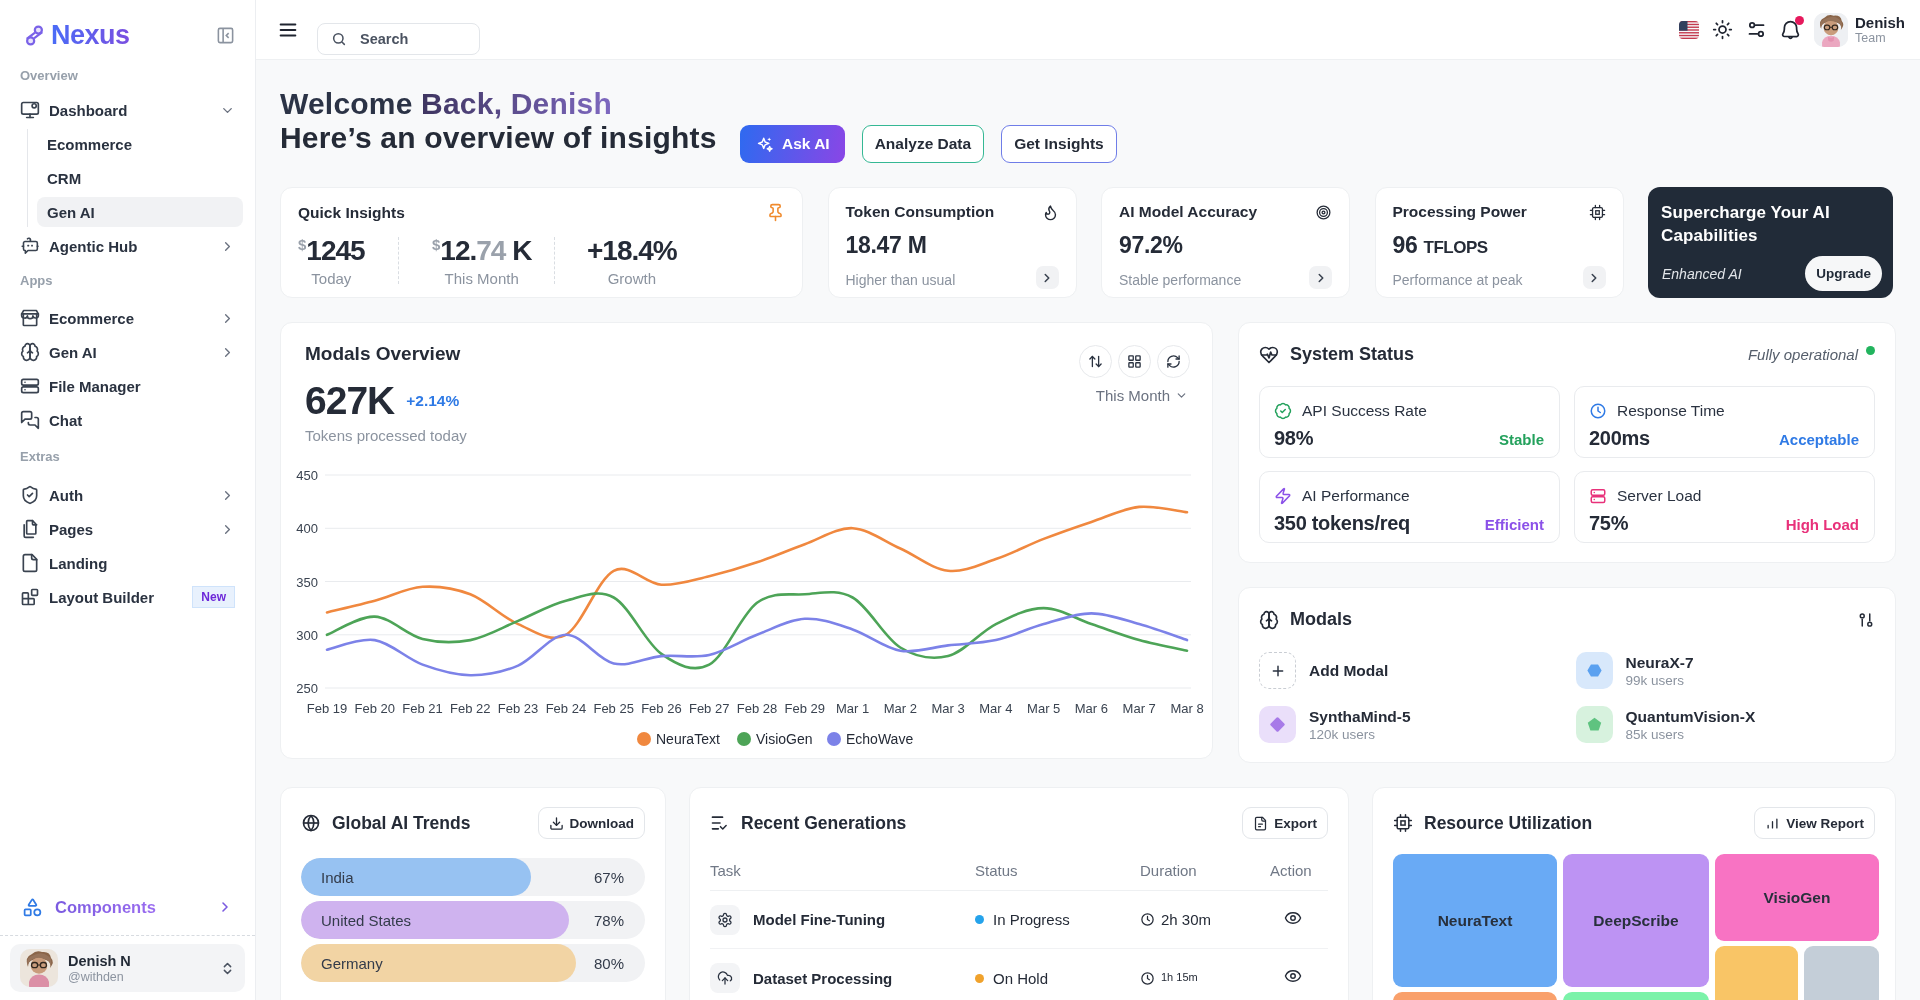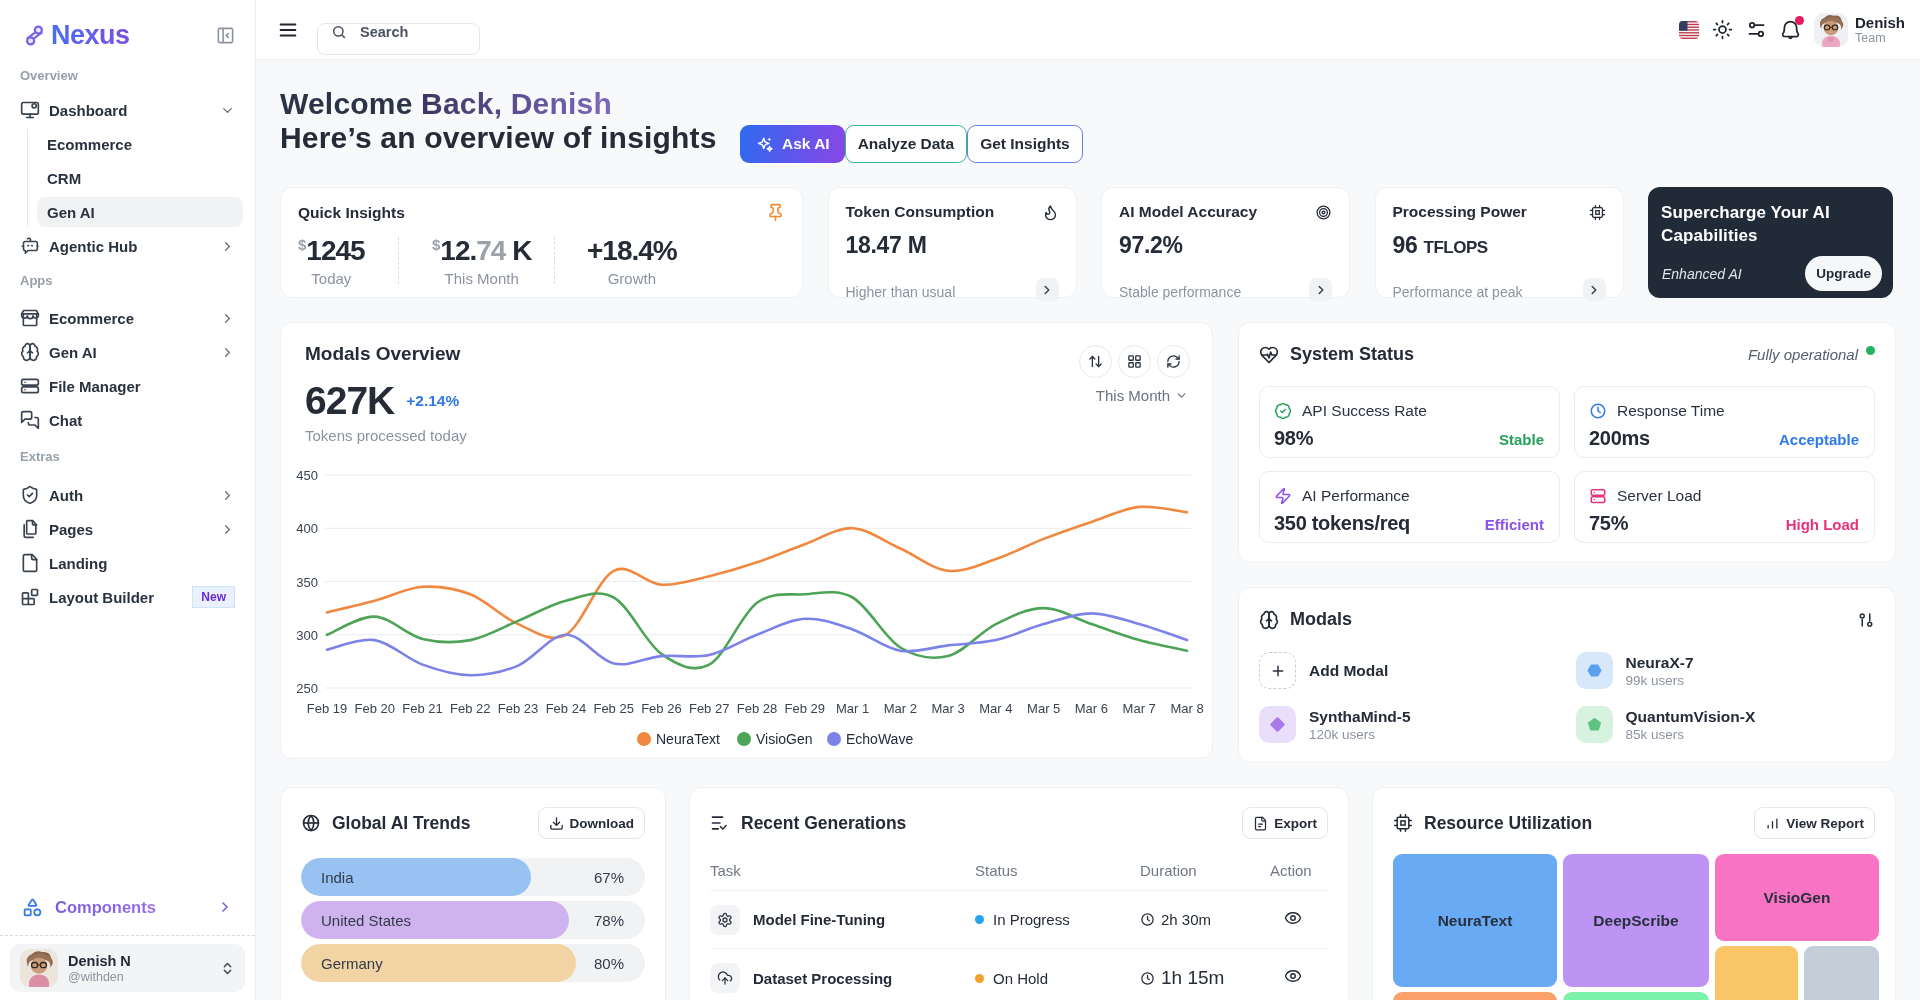--- a/index.html
+++ b/index.html
@@ -21,47 +21,47 @@
 .badge-new { margin-left:auto; background:#e8f1fd; color:#6d28d9; font-size:12px; font-weight:bold; padding:3px 8px; border-radius:0; border:1px solid #cfe3fb; }
 .components-row { position:absolute; left:12px; right:12px; bottom:73px; display:flex; align-items:center; gap:12px; padding:0 10px; height:40px; }
 .components-text { font-size:16.5px; font-weight:bold; background:linear-gradient(90deg,#7b5be0,#9a6cf0); -webkit-background-clip:text; background-clip:text; color:transparent; }
 .side-sep { position:absolute; left:0; right:0; bottom:64px; border-top:1.5px dashed #d7dbe0; }
 .user-card { position:absolute; left:10px; right:10px; bottom:8px; background:#f3f4f6; border-radius:10px; display:flex; align-items:center; gap:10px; padding:5px 10px; }
 .user-name { font-size:14.5px; font-weight:bold; color:#222a36; }
 .user-handle { font-size:12.5px; color:#8b939f; margin-top:1px; }
 .avatar { border-radius:10px; background:#eceef2; overflow:hidden; position:relative; flex:0 0 auto; }
 .main { margin-left:256px; }
 .topbar { height:60px; background:#fff; border-bottom:1px solid #eef0f2; display:flex; align-items:center; padding:0 15px 0 21px; }
-.search-box { width:163px; height:32px; border:1px solid #e3e6ea; border-radius:8px; display:flex; align-items:flex-start; gap:13px; padding:0 13px; margin-left:18px; margin-top:18px; color:#555e6b; background:#fff; }
+.search-box { width:163px; height:32px; border:1px solid #e3e6ea; border-radius:8px; display:flex; align-items:center; gap:13px; padding:0 13px; margin-left:18px; margin-top:18px; color:#555e6b; background:#fff; }
 .search-box span { font-size:14.5px; font-weight:bold; color:#4a5260; }
 .topbar-right { margin-left:auto; display:flex; align-items:center; gap:13px; }
 .tb-user { display:flex; align-items:center; gap:7px; margin-left:0; }
 .tb-name { font-size:15px; font-weight:bold; color:#1f2430; line-height:1.15; }
 .tb-role { font-size:12.5px; color:#8b939f; }
 .content { padding:24px; }
 .welcome-row { position:relative; }
 .h1a { font-size:30px; font-weight:bold; letter-spacing:0.2px; color:#2b3346; margin-top:3px; }
 .h1a .grad { background:linear-gradient(90deg,#3e3560,#7e68c0); -webkit-background-clip:text; background-clip:text; color:transparent; }
 .h1b { font-size:30px; font-weight:bold; letter-spacing:0.2px; color:#252b37; margin-top:0; }
-.wl-buttons { position:absolute; left:460px; top:38px; display:flex; }
+.wl-buttons { position:absolute; left:460px; top:38px; display:flex; gap:17px; }
 .btn-askai { display:flex; align-items:center; gap:8px; height:38px; padding:0 15px; border-radius:9px; background:linear-gradient(100deg,#2e6af0,#8a46e6); color:#fff; font-size:15.5px; font-weight:bold; }
 .btn-outline { display:flex; align-items:center; height:38px; padding:0 12px; border-radius:9px; background:#fff; font-size:15.5px; font-weight:bold; color:#252b37; border:1.5px solid; }
 .stats-row { display:grid; grid-template-columns:523px 249px 249px 249px 245px; gap:24.5px; margin-top:32px; }
 .card { background:#fff; border-radius:12px; border:1px solid #eef0f2; }
 .stat-card { height:111px; padding:15px 17px; position:relative; }
 .stat-title { font-size:15.5px; font-weight:bold; color:#252b37; }
 .qi-stats { display:flex; margin-top:13px; }
 .qi-cell { position:relative; }
 .qi-cell + .qi-cell:before { content:""; position:absolute; left:0; top:2px; bottom:4px; border-left:1.5px dashed #d9dde2; }
 .qi-inner { display:inline-block; text-align:center; }
 .qi-num { font-size:28px; font-weight:bold; color:#252b37; letter-spacing:-1px; white-space:nowrap; }
 .qi-num sup { font-size:15px; color:#9aa1ab; font-weight:bold; letter-spacing:0; }
 .qi-sub { font-size:15px; color:#8b939f; margin-top:3px; }
 .sc-value { font-size:23px; font-weight:bold; color:#252b37; margin-top:11px; letter-spacing:-0.3px; }
-.sc-foot { display:flex; align-items:center; margin-top:23px; }
+.sc-foot { display:flex; align-items:center; margin-top:11px; }
 .sc-sub { font-size:14px; color:#8b939f; }
 .sc-chev { margin-left:auto; width:23px; height:23px; border-radius:7px; background:#f1f2f4; display:flex; align-items:center; justify-content:center; color:#3a4350; margin-top:-4px; }
 .dark-card { background:#212b38; color:#fff; border-radius:12px; padding:14px 13px; position:relative; height:111px; }
 .dark-title { font-size:17px; font-weight:bold; line-height:23px; letter-spacing:0.1px; }
 .dark-foot { position:absolute; left:14px; right:11px; bottom:7px; display:flex; align-items:center; }
 .dark-ai { font-style:italic; font-size:14px; color:#e3e6ea; }
 .btn-upgrade { margin-left:auto; background:#f6f7f8; color:#212b38; font-size:13.5px; font-weight:bold; border-radius:999px; padding:10px 11px; }
 .mid-row { display:grid; grid-template-columns:933px 658px; gap:25px; margin-top:24px; }
 .chart-card { height:437px; padding:20px 24px; position:relative; }
 .chart-title { font-size:19px; font-weight:bold; color:#252b37; }
@@ -681,21 +681,21 @@
                     <path d="M12 12v9"></path>
                     <path d="m16 16-4-4-4 4"></path>
                   </svg>
                 </span>
                 <span class="rg-task">Dataset Processing</span>
               </span>
             <span style="width:165px;display:flex;align-items:center;gap:9px;">
                 <span class="dot" style="background:#f0a22c;"></span>
                 <span style="font-size:15px;color:#252b37;">On Hold</span>
               </span>
-            <span style="width:130px;display:flex;align-items:center;gap:6px;color:#252b37;font-size:19px;"><svg width="15" height="15" viewBox="0 0 24 24" fill="none" stroke="#252b37" stroke-width="2" stroke-linecap="round">
+            <span style="width:130px;display:flex;align-items:flex-start;gap:6px;color:#252b37;font-size:11px;"><svg width="15" height="15" viewBox="0 0 24 24" fill="none" stroke="#252b37" stroke-width="2" stroke-linecap="round">
                   <circle cx="12" cy="12" r="9"></circle>
                   <path d="M12 7v5l3 2"></path>
                 </svg>1h 15m</span>
             <span style="padding-left:14px;"><svg width="18" height="18" viewBox="0 0 24 24" fill="none" stroke="#252b37" stroke-width="1.9">
                   <path d="M2.06 12.35a1 1 0 0 1 0-.7 10.76 10.76 0 0 1 19.88 0 1 1 0 0 1 0 .7 10.76 10.76 0 0 1-19.88 0"></path>
                   <circle cx="12" cy="12" r="3"></circle>
                 </svg></span>
           </div>
         </div>
       </div>

